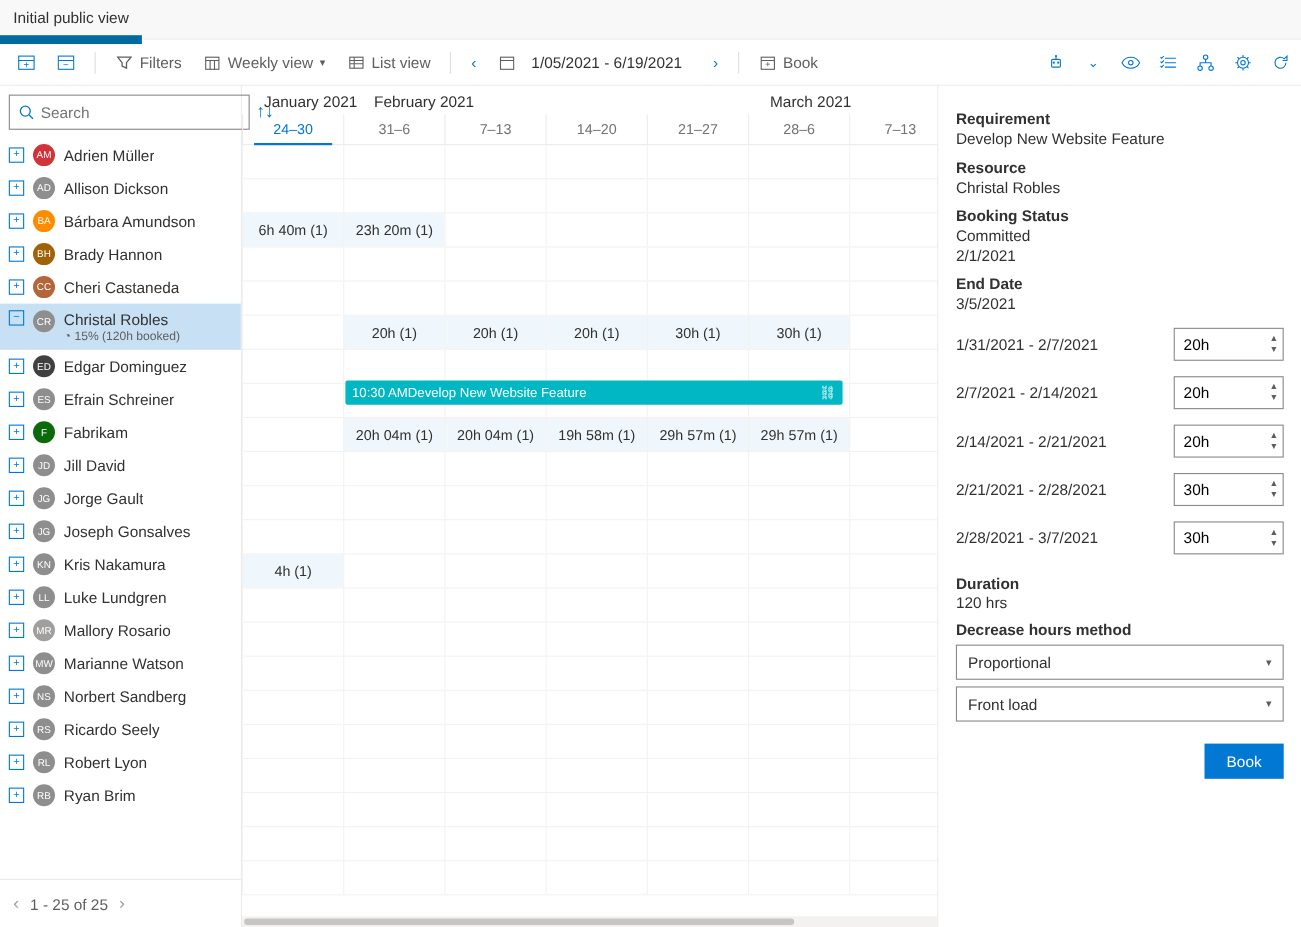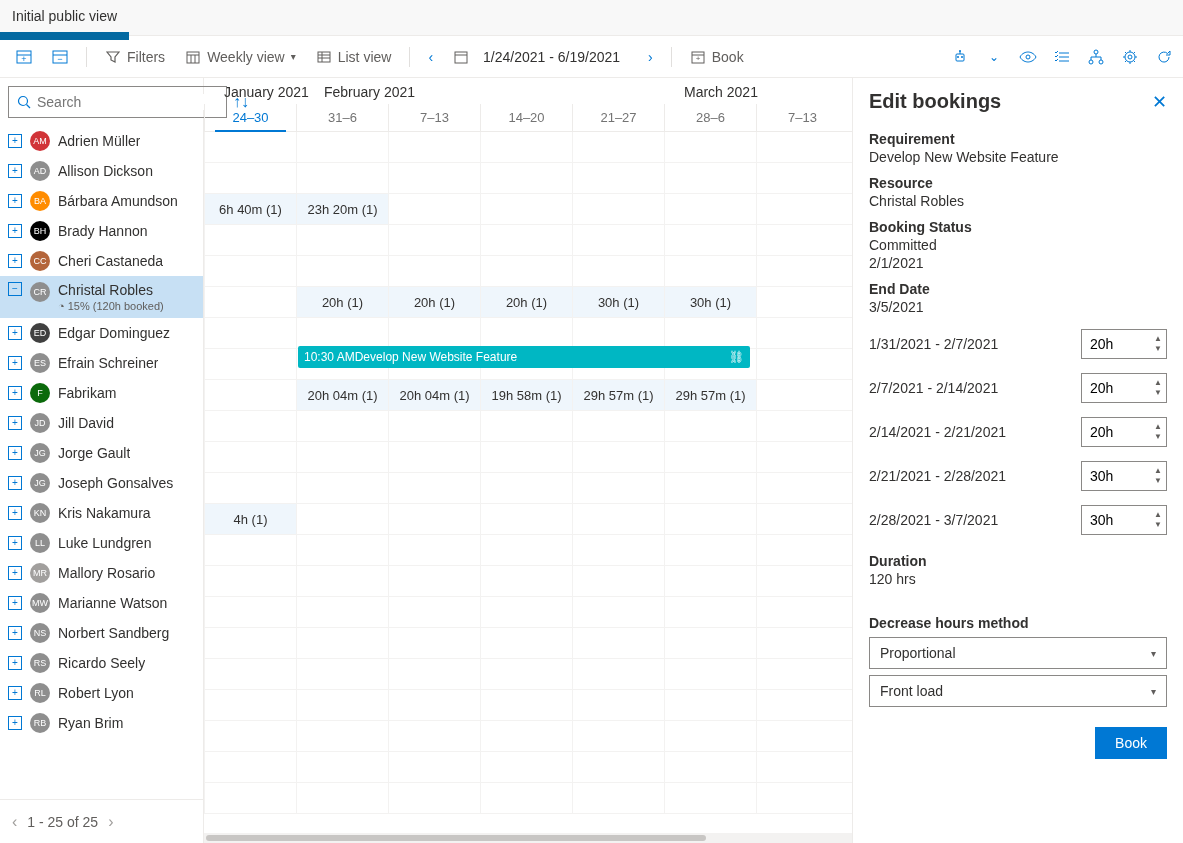--- a/index.html
+++ b/index.html
@@ -15,21 +15,21 @@
   .tb-btn .icon { width:16px; height:16px; display:flex; align-items:center; justify-content:center; }
   .tb-sep { width:1px; height:20px; background:#e1dfdd; margin:0 4px;}
   .date-range { color:#323130; padding: 0 8px;}
   .toolbar-right { margin-left:auto; display:flex; align-items:center; gap:16px; color:#0078d4; }
   .toolbar-right .ri { width:18px; height:18px; display:flex; align-items:center; justify-content:center; cursor:pointer;}
   
   
   .main { display:flex; height: calc(843px - 36px - 42px); }
   
   
-  .sidebar { width: 204px; border-right:1px solid #edebe9; display:flex; flex-direction:column; }
+  .sidebar { width: 220px; border-right:1px solid #edebe9; display:flex; flex-direction:column; }
   .search-row { display:flex; align-items:center; padding:8px; gap:6px;}
   .search-box { flex:1; display:flex; align-items:center; border:1px solid #8a8886; height:32px; padding:0 8px; gap:6px; }
   .search-box input { border:none; outline:none; flex:1; font-size:14px; }
   .sort-icon { color:#0078d4; cursor:pointer; font-size:16px;}
   
   .resource-list { flex:1; overflow-y:auto; }
   .res-row { display:flex; align-items:center; height:30px; padding: 0 8px; gap:8px; cursor:pointer;}
   .res-row.selected { background:#c7e0f4; height:auto; padding:6px 8px; align-items:flex-start;}
   .res-row .expand { color:#0078d4; width:14px; height:14px; border:1px solid #0078d4; display:flex; align-items:center; justify-content:center; font-size:10px; line-height:1;}
   .res-row .avatar { width:20px; height:20px; border-radius:50%; display:flex; align-items:center; justify-content:center; font-size:9px; color:#fff; flex-shrink:0;}
@@ -63,21 +63,21 @@
   
   .panel { width:330px; padding:12px 16px; display:flex; flex-direction:column; overflow-y:auto; position:relative;}
   .panel-head { display:flex; align-items:center; margin-bottom:8px;}
   .panel-head h2 { font-size:20px; font-weight:600;}
   .panel-head .close { margin-left:auto; color:#0078d4; cursor:pointer; font-size:18px;}
   .field-label { font-weight:600; font-size:14px; margin-top:10px;}
   .field-val { font-size:14px; margin-top:2px;}
   
   .alloc-row { display:flex; align-items:center; margin-top:14px; gap:6px;}
   .alloc-row .dates { flex:1; font-size:14px;}
-  .stepper { width:86px; height:30px; border:1px solid #8a8886; display:flex; align-items:center; padding:0 4px 0 8px; position:relative;}
+  .stepper { width:100px; height:30px; border:1px solid #8a8886; display:flex; align-items:center; padding:0 4px 0 8px; position:relative;}
   .stepper input { border:none; outline:none; width:50px; font-size:14px;}
   .stepper .arrows { display:flex; flex-direction:column; margin-left:auto; font-size:8px; line-height:1; color:#605e5c; gap:2px;}
   .stepper .arrows span { cursor:pointer;}
   
   .dropdown { width:100%; height:32px; border:1px solid #8a8886; display:flex; align-items:center; padding:0 10px; margin-top:6px; cursor:pointer;}
   .dropdown .chev { margin-left:auto; font-size:10px; color:#605e5c;}
   
   .book-btn { margin-top:auto; align-self:flex-end; background:#0078d4; color:#fff; border:none; padding:8px 20px; font-size:14px; cursor:pointer; margin-top:20px;}
   
   svg { display:block; }
@@ -144,21 +144,21 @@
   <div class="tb-btn">
       <span style="color:#0078d4;font-size:14px;">‹</span>
     </div>
   <div class="tb-btn">
     <span class="icon">
         <svg width="14" height="14" viewBox="0 0 14 14">
           <rect x="1" y="2" width="12" height="11" fill="none" stroke="#605e5c"></rect>
           <line x1="1" y1="5" x2="13" y2="5" stroke="#605e5c"></line>
         </svg>
       </span>
-    <span class="date-range">1/24/2021 - 6/19/2021</span>
+    <span class="date-range">1/05/2021 - 6/19/2021</span>
   </div>
   <div class="tb-btn">
       <span style="color:#0078d4;font-size:14px;">›</span>
     </div>
   <div class="tb-sep"></div>
   <div class="tb-btn">
     <span class="icon">
         <svg width="14" height="14" viewBox="0 0 14 14">
           <rect x="1" y="2" width="12" height="11" fill="none" stroke="#605e5c"></rect>
           <line x1="1" y1="5" x2="13" y2="5" stroke="#605e5c"></line>
@@ -248,21 +248,21 @@
         </div>
         <div class="res-row">
           <span class="expand">+</span>
           <span class="avatar" style="background: rgb(255, 140, 0);">BA</span>
           <div style="overflow: hidden;">
             <div class="name">Bárbara Amundson</div>
           </div>
         </div>
         <div class="res-row">
           <span class="expand">+</span>
-          <span class="avatar" style="background: #000000;">BH</span>
+          <span class="avatar" style="background: #a16207;">BH</span>
           <div style="overflow: hidden;">
             <div class="name">Brady Hannon</div>
           </div>
         </div>
         <div class="res-row">
           <span class="expand">+</span>
           <span class="avatar" style="background: rgb(180, 101, 58);">CC</span>
           <div style="overflow: hidden;">
             <div class="name">Cheri Castaneda</div>
           </div>
@@ -602,24 +602,20 @@
             <span class="lock">⛓</span>
           </div>
         </div>
     </div>
     <div class="hscroll">
         <div class="thumb"></div>
       </div>
   </div>
 
   <div class="panel">
-    <div class="panel-head">
-      <h2>Edit bookings</h2>
-      <span class="close">✕</span>
-    </div>
     <div class="field-label">Requirement</div>
     <div class="field-val">Develop New Website Feature</div>
     <div class="field-label">Resource</div>
     <div class="field-val">Christal Robles</div>
     <div class="field-label">Booking Status</div>
     <div class="field-val">Committed</div>
     <div class="field-val">2/1/2021</div>
     <div class="field-label">End Date</div>
     <div class="field-val">3/5/2021</div>
 
@@ -672,21 +668,21 @@
               <span>▲</span>
               <span>▼</span>
             </div>
           </div>
         </div>
       </div>
 
     <div class="field-label" style="margin-top:18px;">Duration</div>
     <div class="field-val">120 hrs</div>
 
-    <div class="field-label" style="margin-top:28px;">Decrease hours method</div>
+    <div class="field-label" style="margin-top:8px;">Decrease hours method</div>
     <div class="dropdown">
       <span>Proportional</span>
       <span class="chev">▾</span>
     </div>
 
     <div class="dropdown">
       <span>Front load</span>
       <span class="chev">▾</span>
     </div>
 

